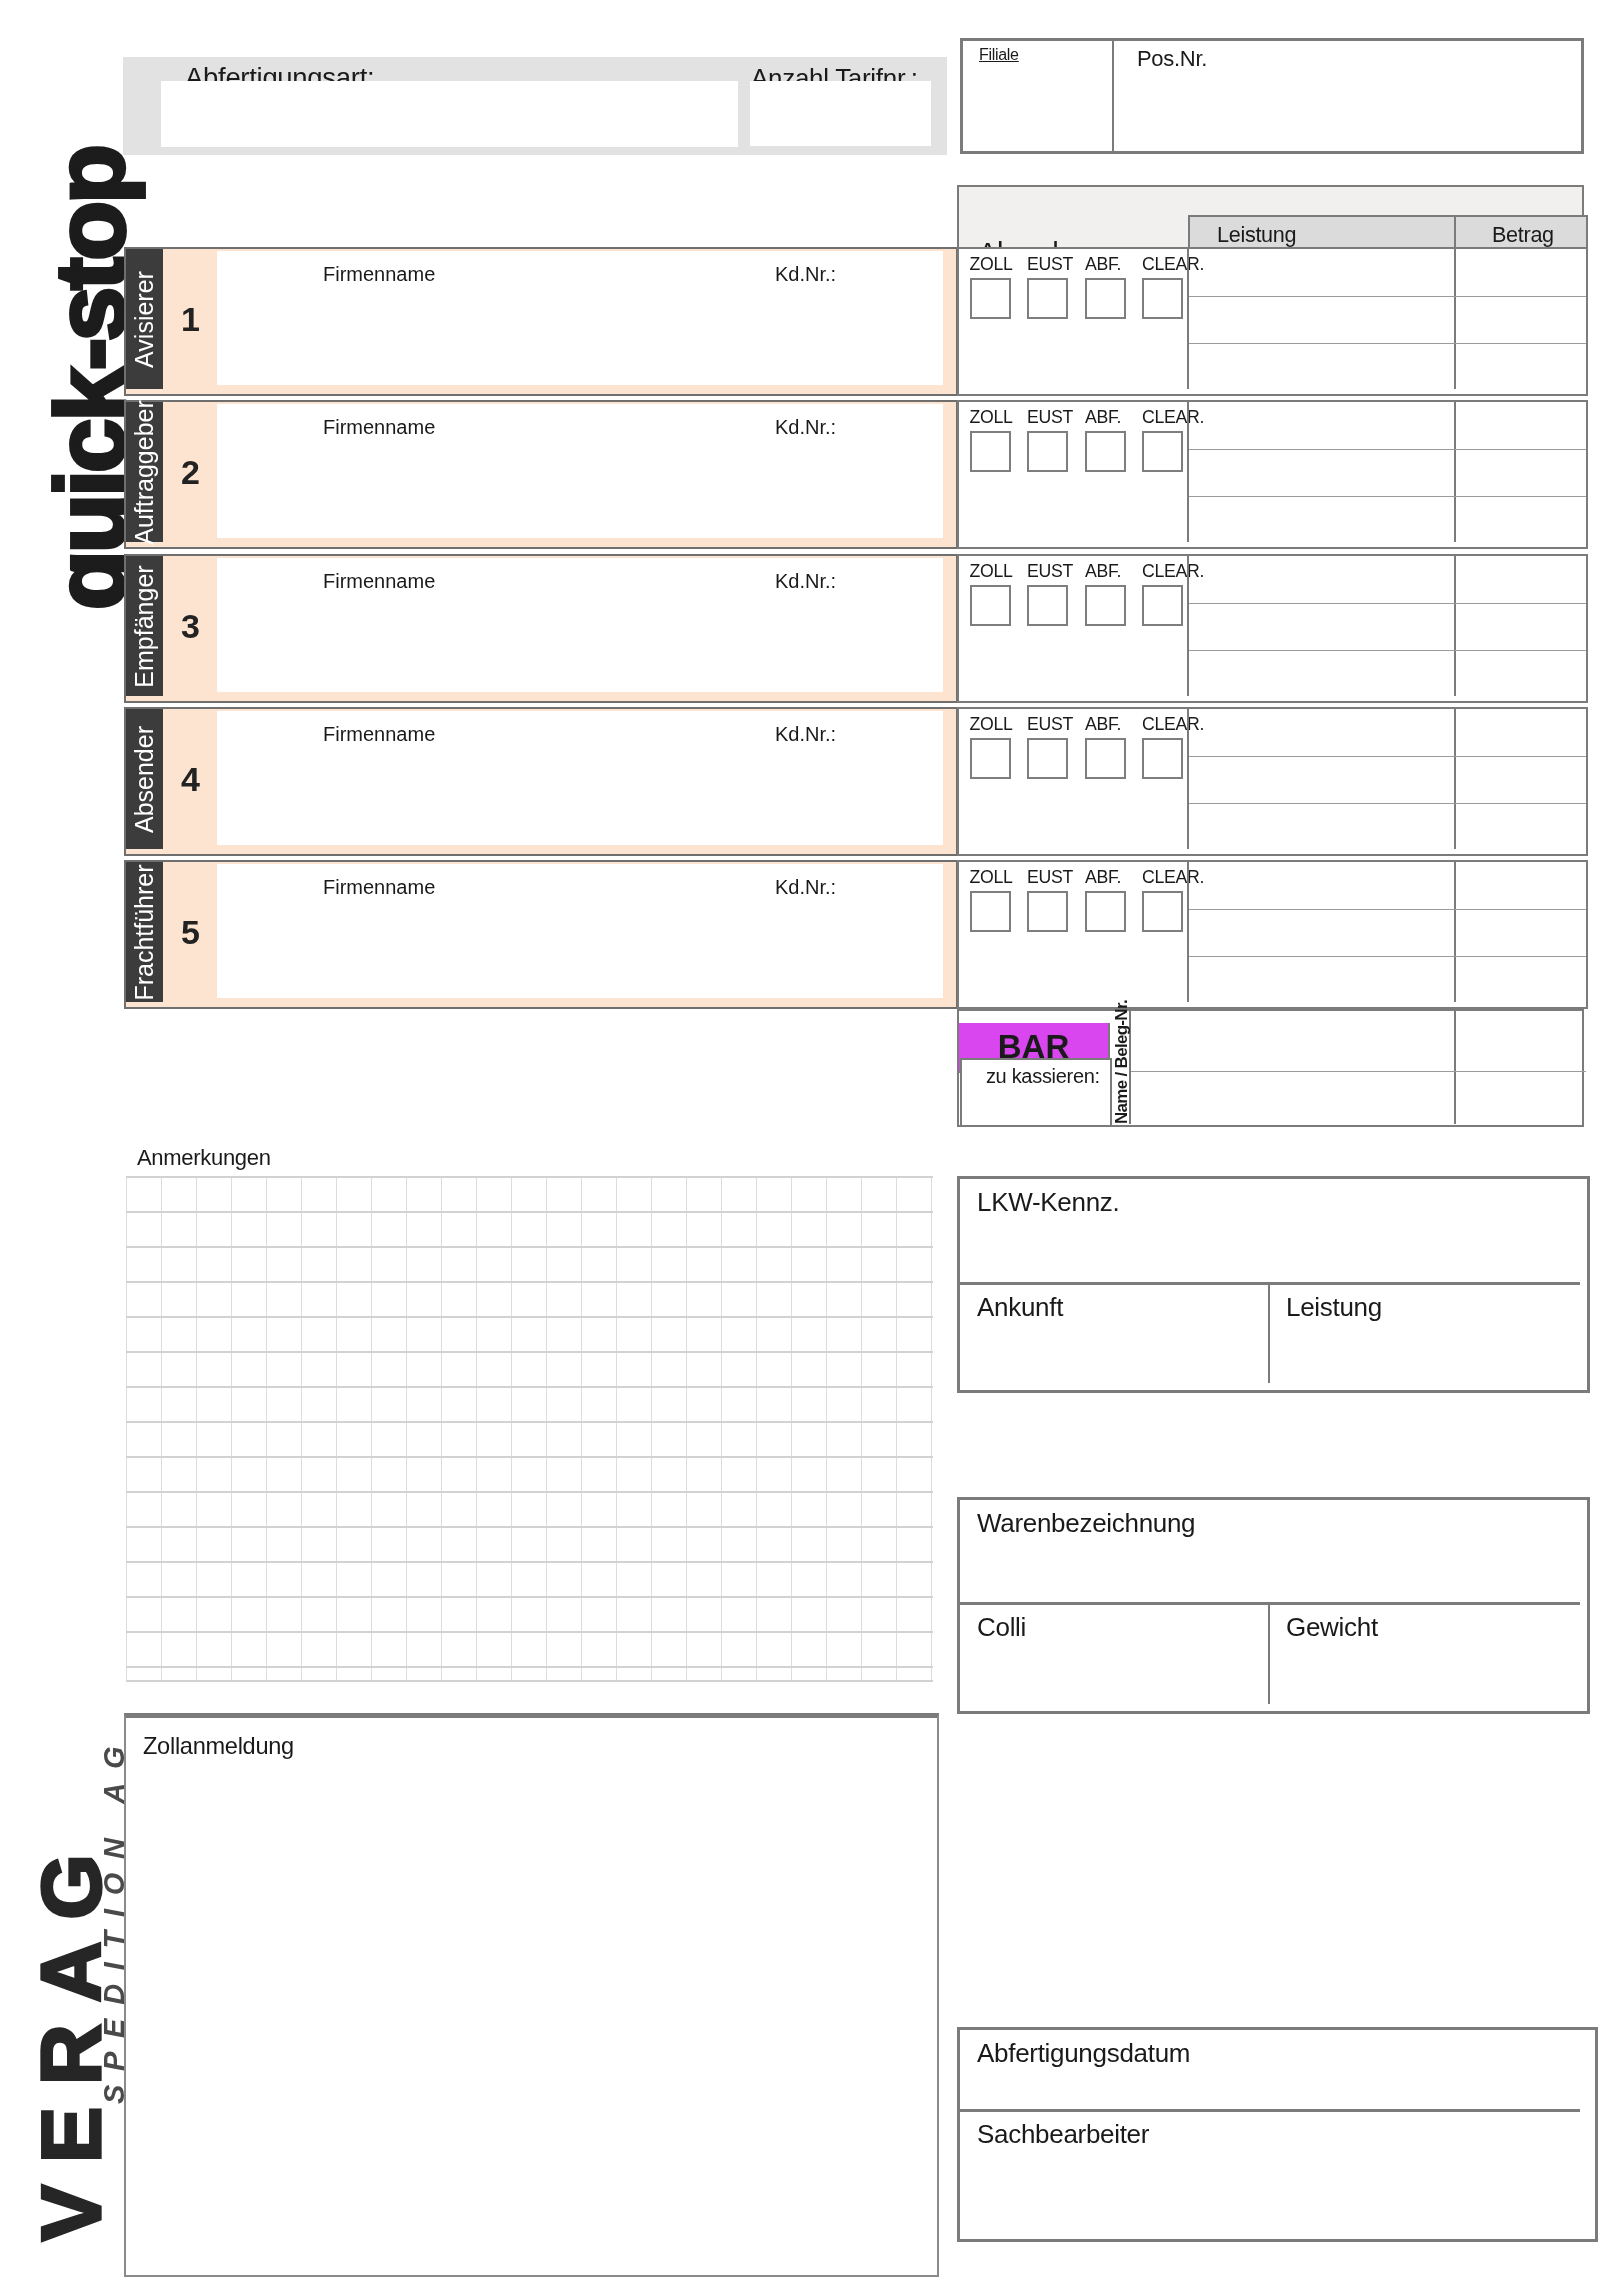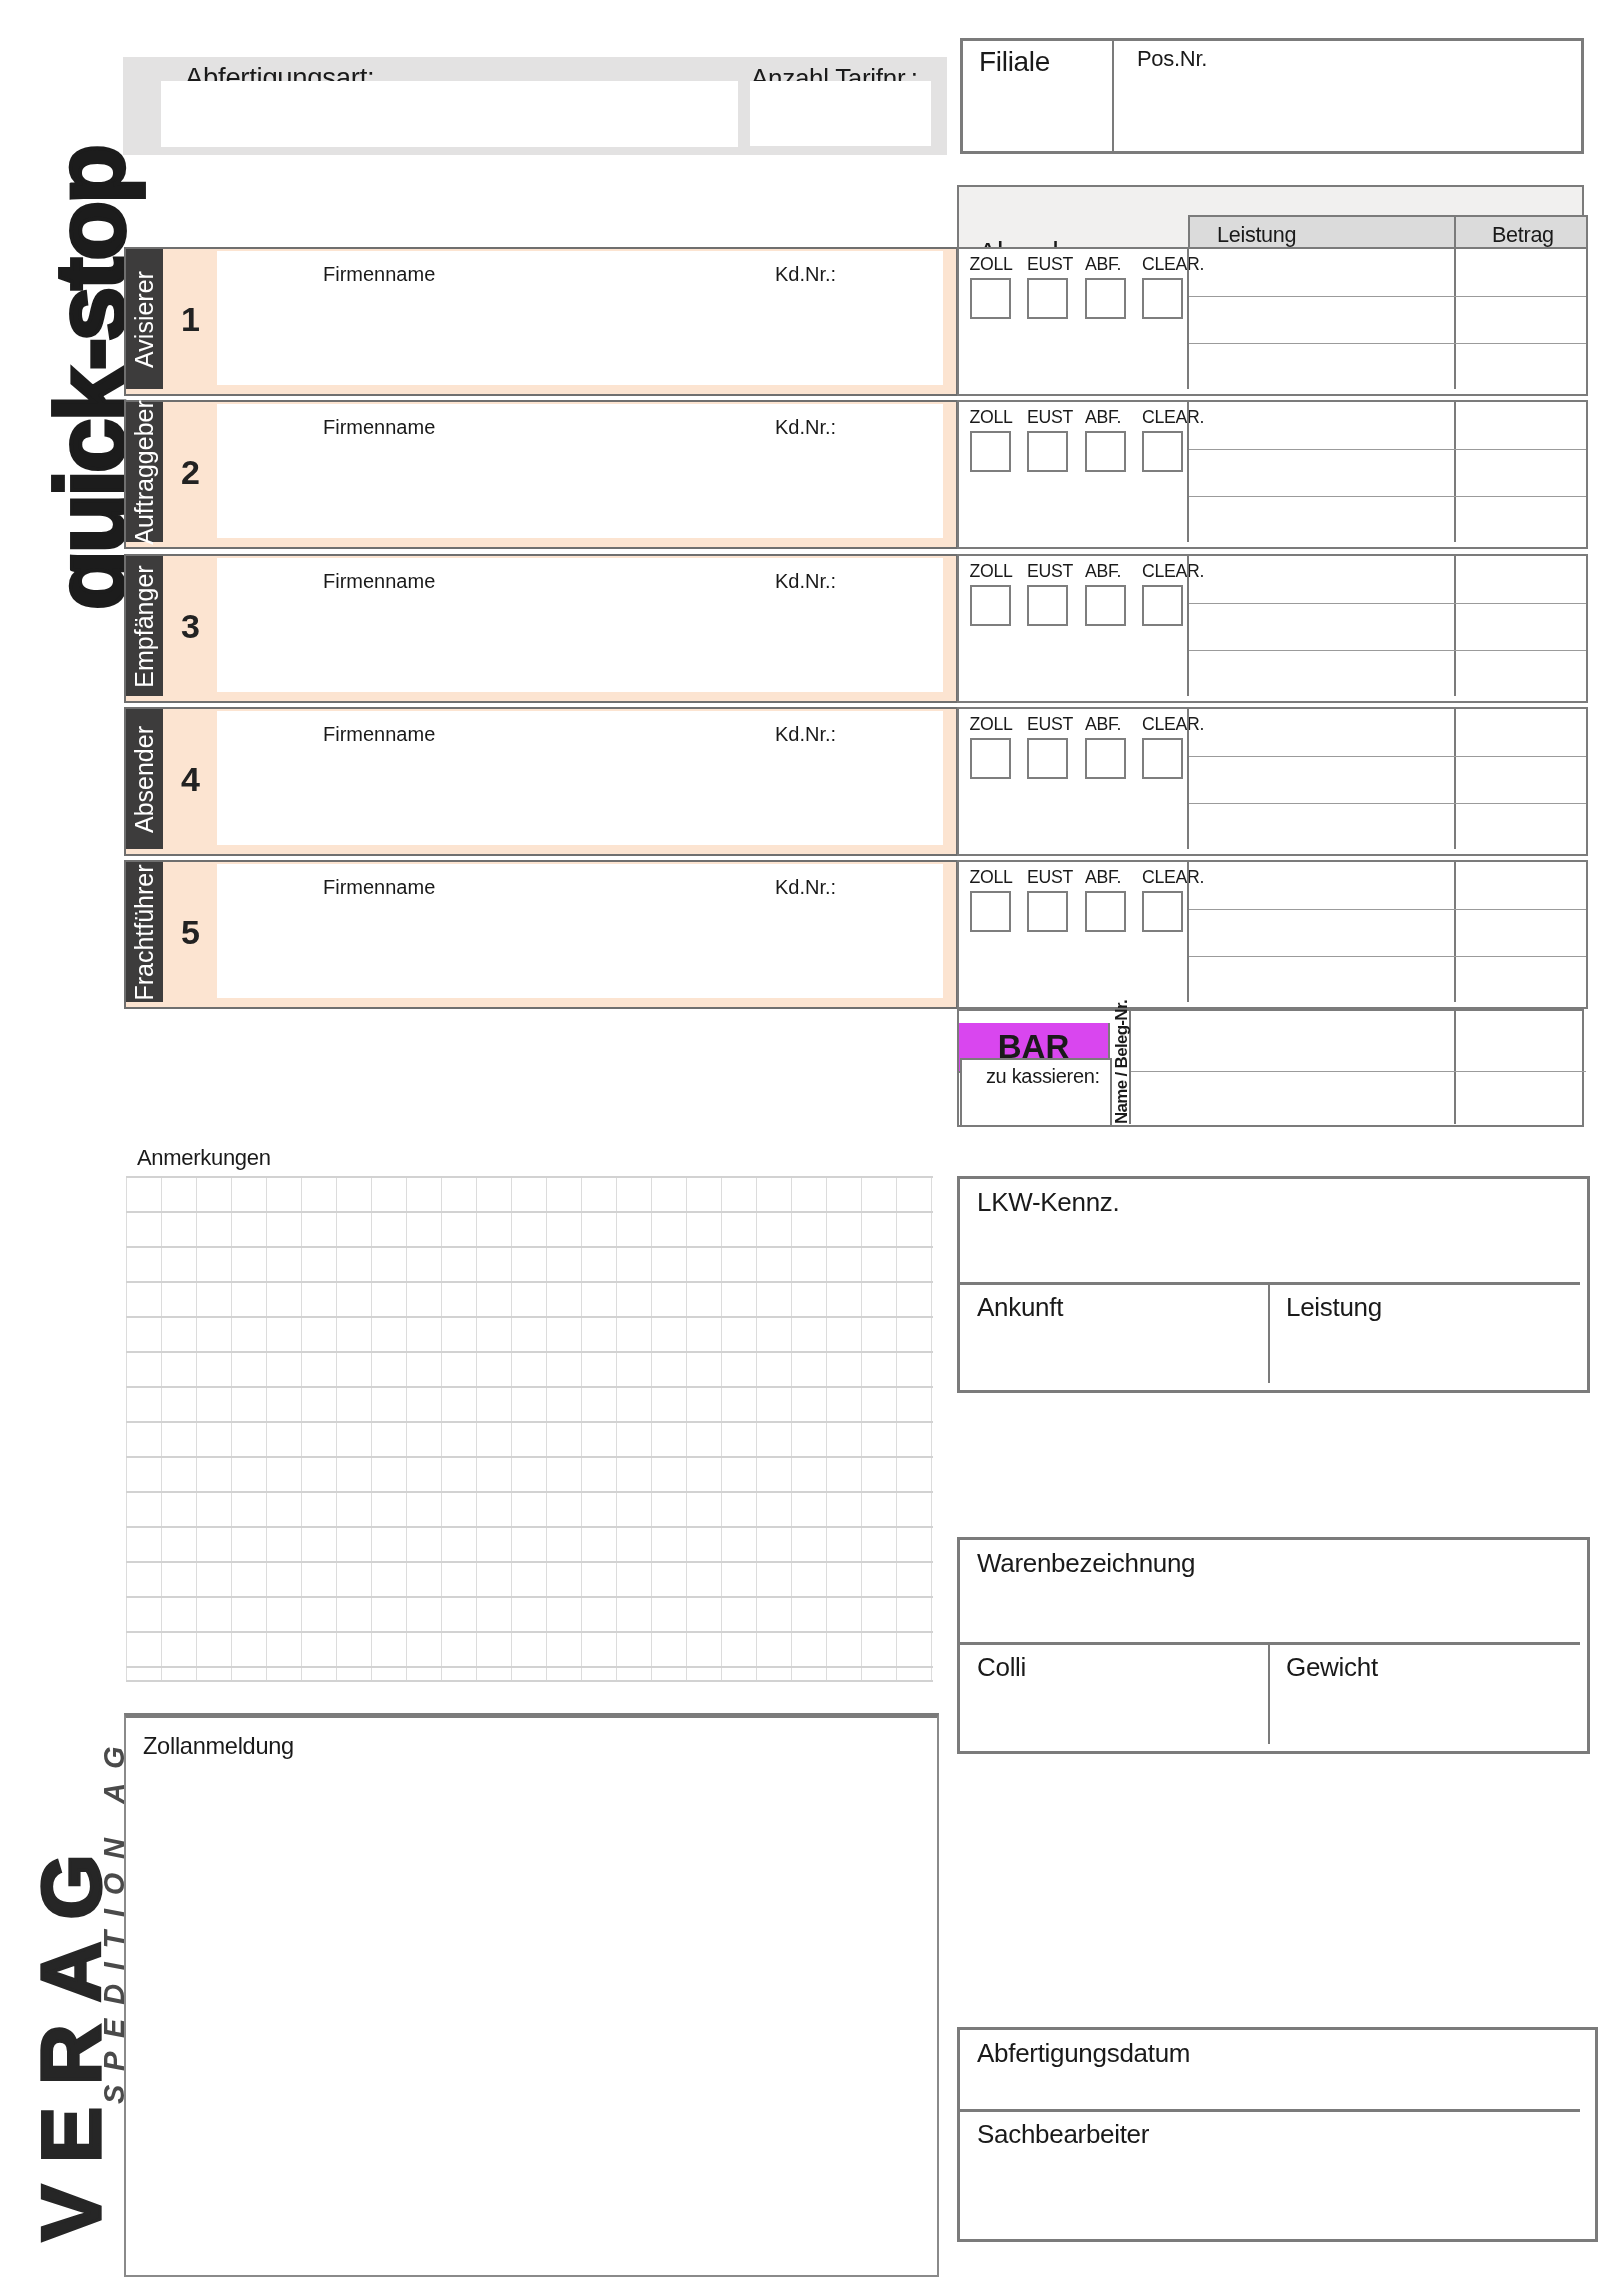--- a/index.html
+++ b/index.html
@@ -17,21 +17,21 @@
   .gray-panel{left:123px;top:57px;width:824px;height:98px;background:#e3e2e2;}
   .inp{background:#fff;}
   .abfart-input{left:161px;top:81px;width:577px;height:66px;}
   .anzahl-input{left:750px;top:81px;width:181px;height:65px;}
   .lbl-abfart{left:185px;top:62px;font-size:27.5px;}
   .lbl-anzahl{left:751px;top:63px;font-size:26px;}
 
   
   .filiale-box{left:960px;top:38px;width:624px;height:116px;background:#fff;border:3.3px solid #7b7b7b;}
   .filiale-divider{left:1112px;top:41px;width:2px;height:111px;background:#7b7b7b;}
-  .lbl-filiale{left:979px;top:46px;font-size:28px;}
+  .lbl-filiale{left:979px;top:46px;font-size:16px;text-decoration:underline;}
   .lbl-posnr{left:1137px;top:46px;font-size:22px;}
 
   
   .abr-header{left:957px;top:185px;width:627px;height:65px;background:#f1f0ef;border:2.6px solid #7b7b7b;}
   .lbl-abrechnung{left:978px;top:203px;font-size:29px;margin-top:34px;}
   .colhead{position:absolute;background:#dbdbdb;border:2px solid #7b7b7b;top:215px;height:35px;}
   .colhead-leistung{left:1188px;width:266px;}
   .colhead-betrag{left:1454px;width:130px;}
   .lbl-leistung{left:1217px;top:222px;font-size:21.6px;}
   .lbl-betrag{left:1492px;top:222px;font-size:21.6px;}
@@ -81,21 +81,21 @@
             border:2.6px solid #8a8a8a;border-top:5.9px solid #7b7b7b;}
   .lbl-zollanmeldung{left:143px;top:1733px;font-size:23.6px;}
 
   
   .rblock{position:absolute;left:957px;width:627px;background:#fff;border:3.3px solid #7b7b7b;}
   .rblock .divider-h{position:absolute;left:0;width:620px;height:2.6px;background:#7b7b7b;}
   .rblock .divider-v{position:absolute;width:2px;background:#7b7b7b;}
   .rlbl{font-size:26px;}
 
   .lkw-block{top:1176px;height:211px;}
-  .ware-block{top:1497px;height:211px;margin-top:40px;}
+  .ware-block{top:1497px;height:211px;}
   .abf-block{top:2027px;height:209px;padding-left:8px;}
 
   
   .logo-verag{left:30px;top:2241px;width:523px;height:88px;font-size:84px;font-weight:800;
               letter-spacing:22px;color:#262626;-webkit-text-stroke:3.3px #262626;line-height:82px;}
   .logo-sped{left:99px;top:2104px;width:432px;height:33px;font-size:29px;font-weight:700;
              font-style:italic;letter-spacing:13.7px;color:#4a4a4a;line-height:30px;}
 </style>
 </head>
 <body>

